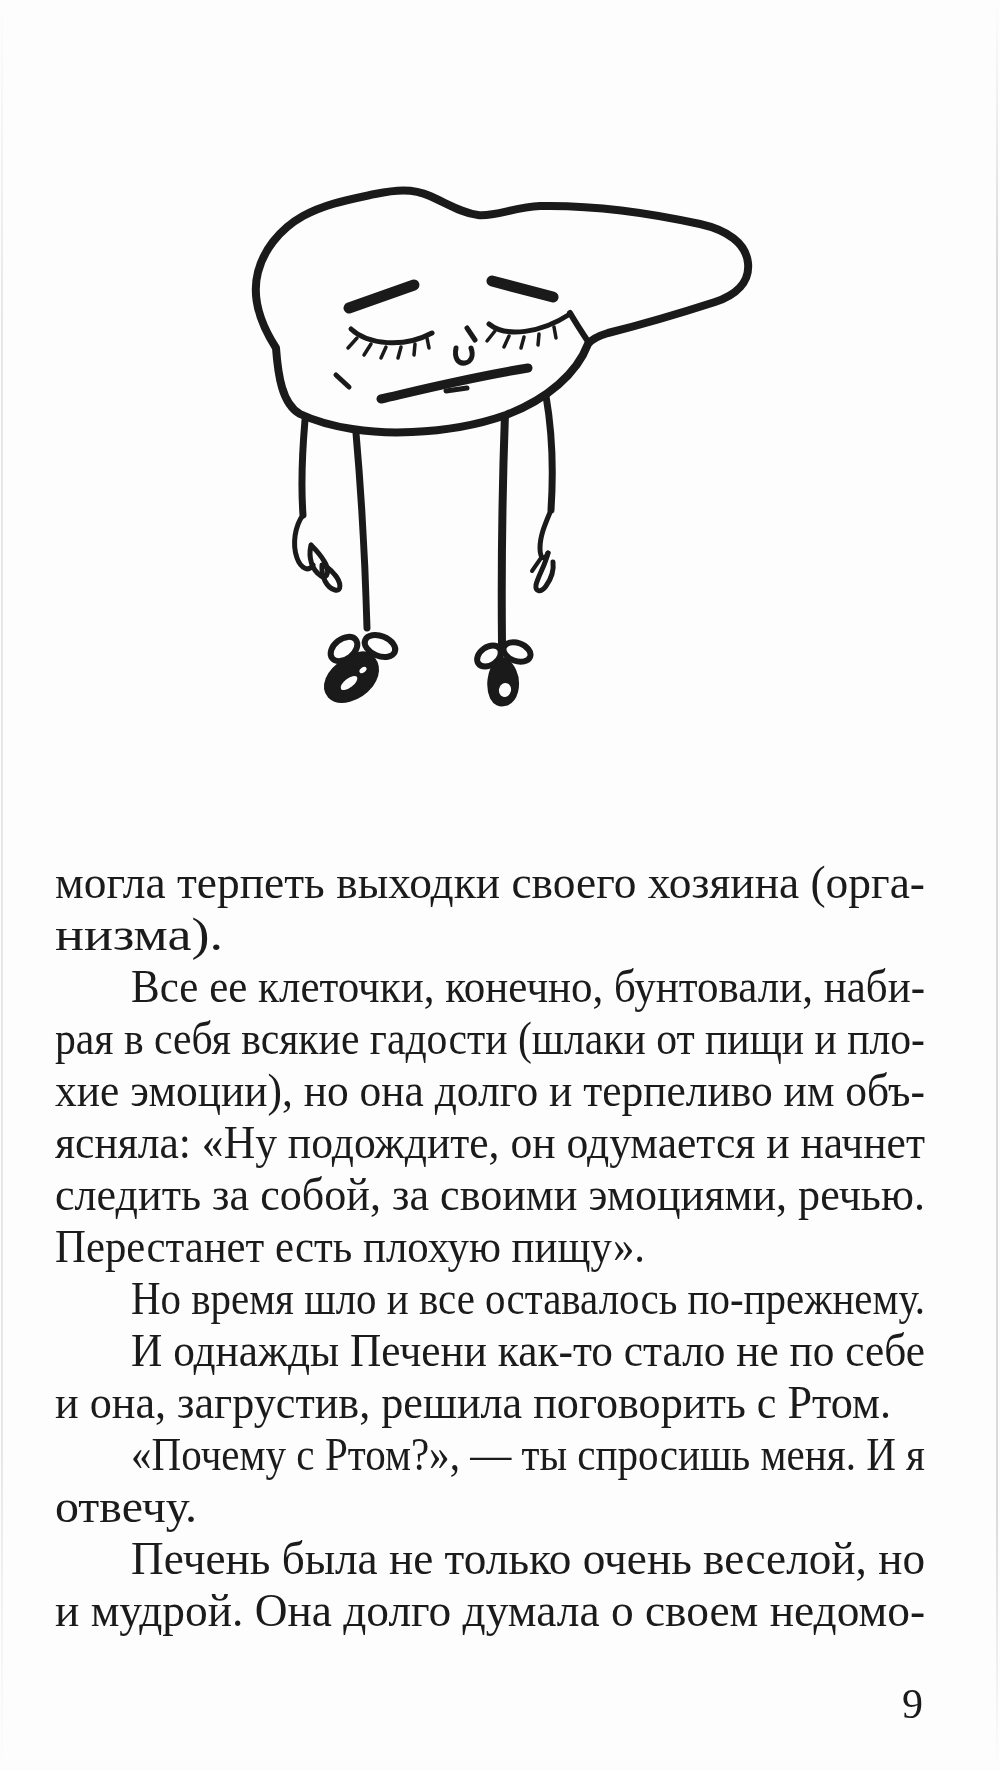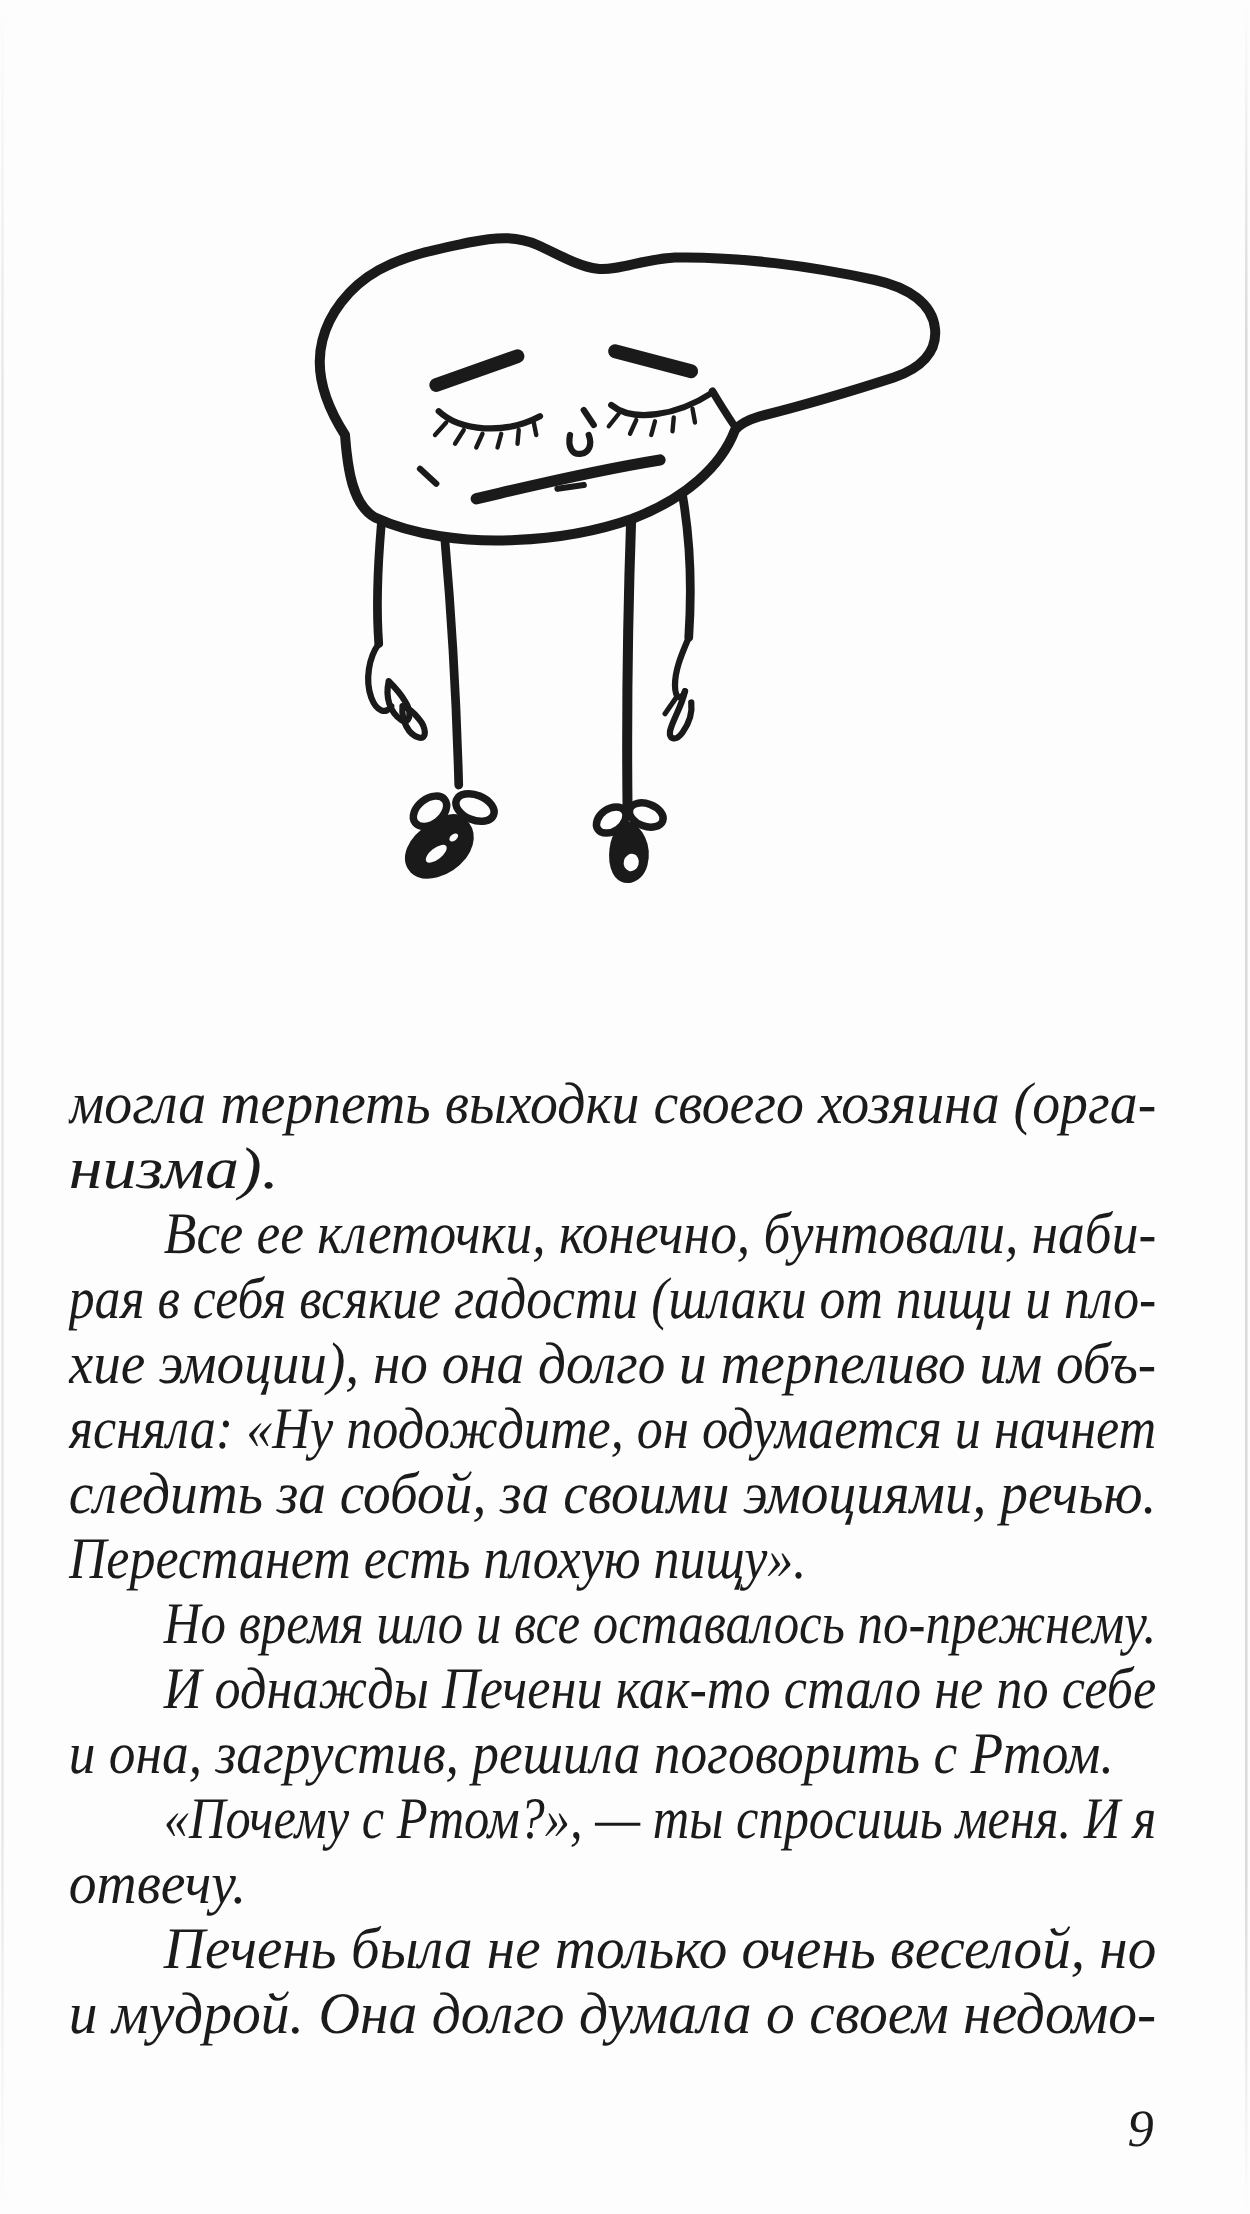--- a/index.html
+++ b/index.html
@@ -6,21 +6,20 @@
     margin: 0; padding: 0;
     background: #fdfdfd;
     width: 1000px; height: 1771px;
     font-family: "Liberation Serif", serif;
   }
   .page {
     position: absolute; left: 0; top: 0;
     width: 1000px; height: 1771px;
     background: #fdfdfd;
     overflow: hidden;
-    font-style: italic;
   }
   .edge {
     position: absolute; top: 0; height: 100%; width: 2px;
     pointer-events: none;
   }
   .edge-left  { left: 1px;  background: linear-gradient(180deg, rgba(190,190,190,0) 0%, rgba(190,190,190,.35) 18%, rgba(190,190,190,.35) 82%, rgba(190,190,190,0) 100%); }
   .edge-right { right: 2px; background: linear-gradient(180deg, rgba(175,175,175,0) 0%, rgba(175,175,175,.45) 15%, rgba(175,175,175,.45) 85%, rgba(175,175,175,0) 100%); }
 
   .illustration {
     position: absolute; left: 225px; top: 158px;

